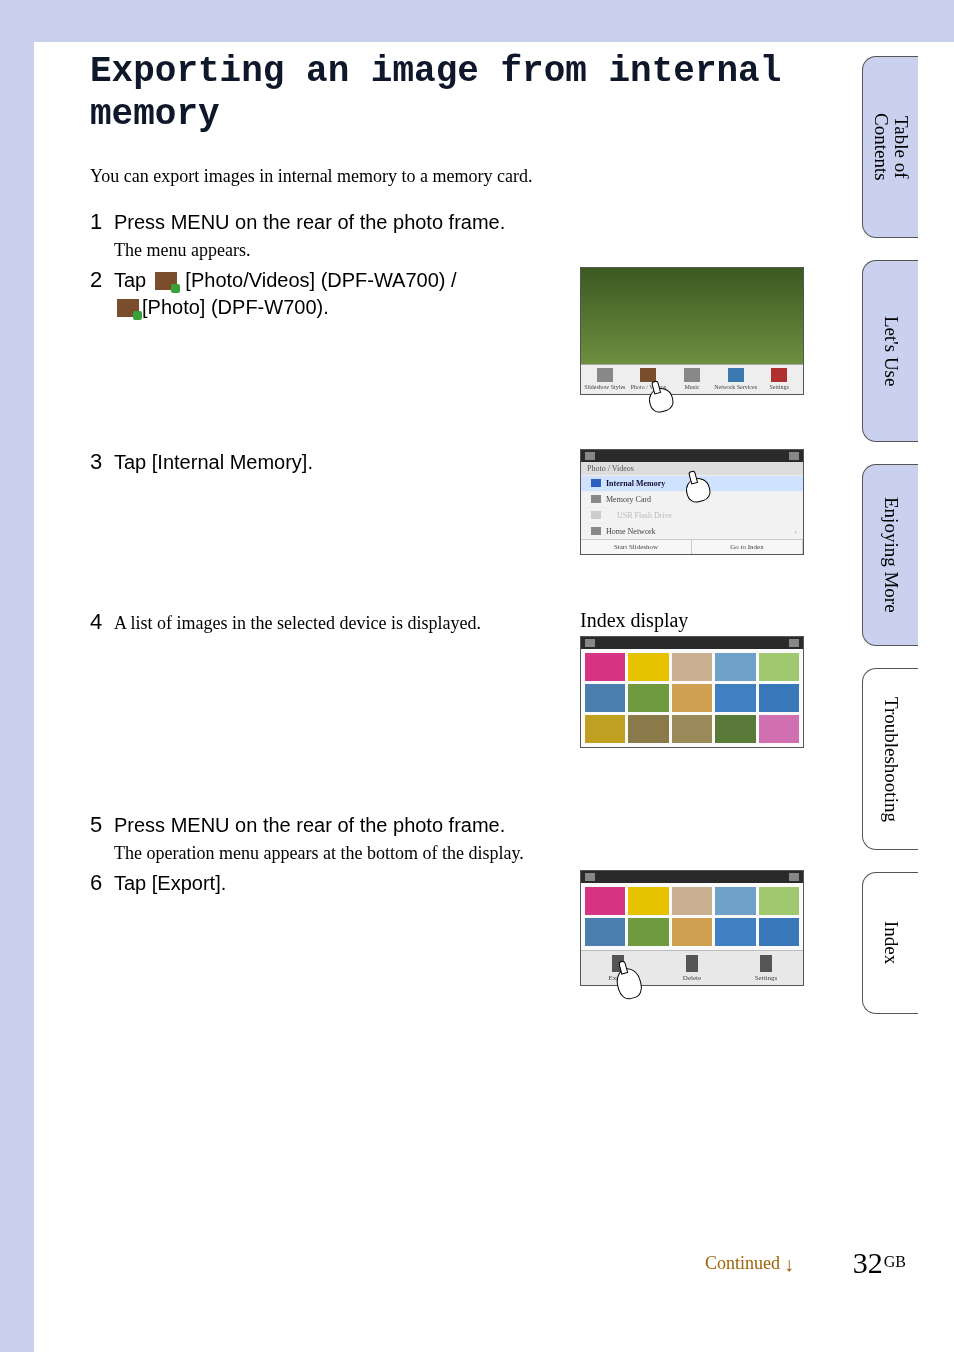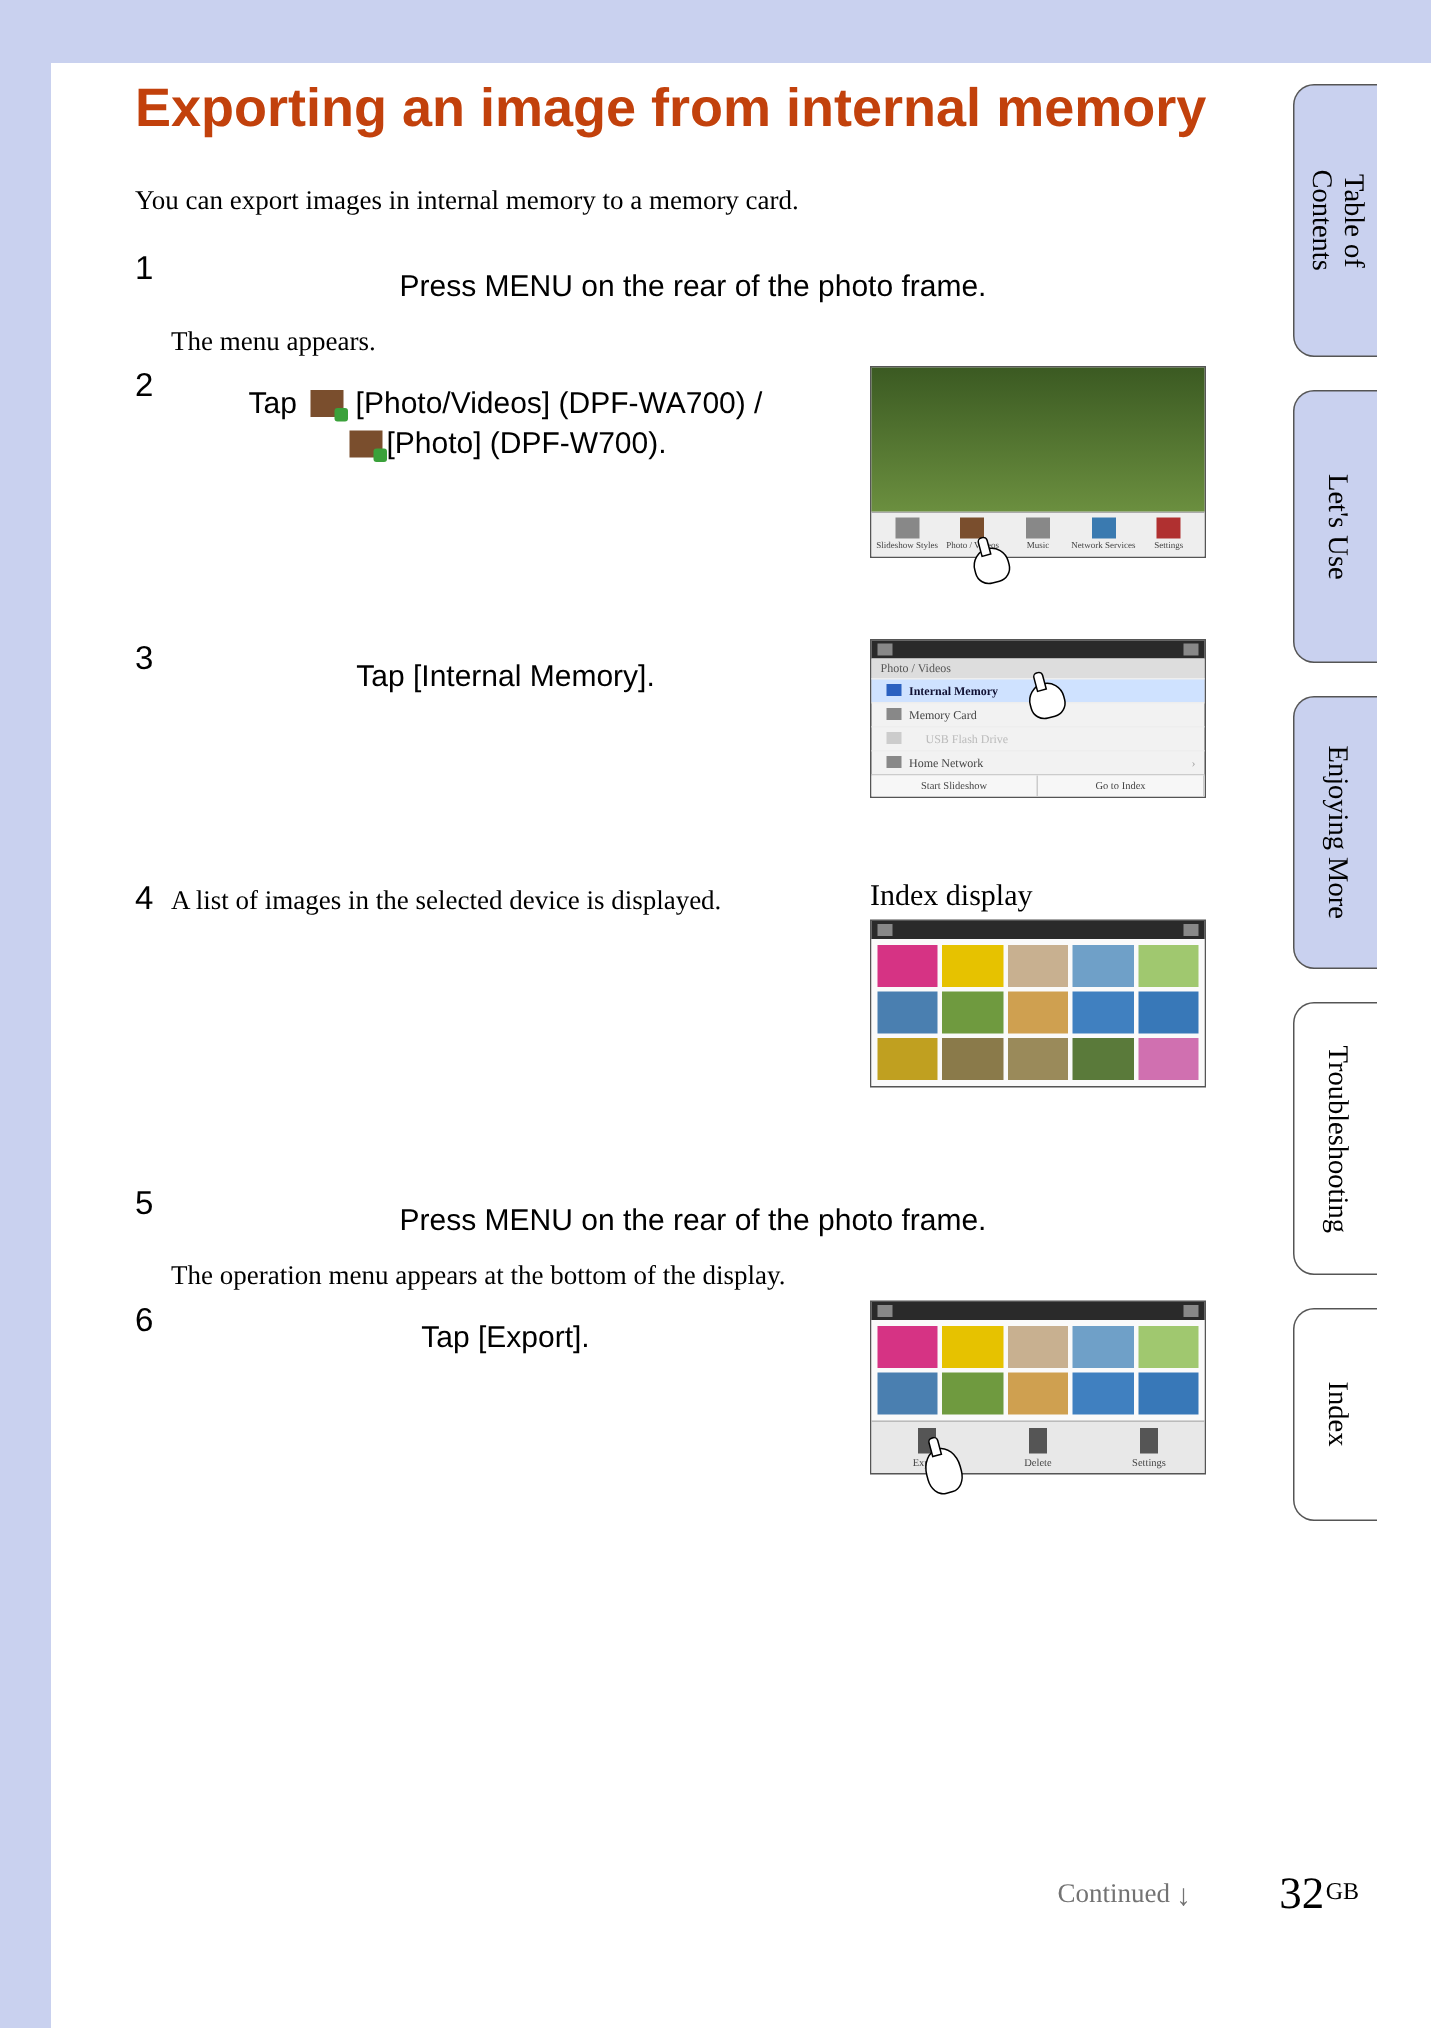--- a/index.html
+++ b/index.html
@@ -24,23 +24,23 @@
     width: 34px; height: 1352px;
     background: #c9d1ef;
   }
   .content {
     position: absolute;
     top: 50px;
     left: 90px;
     width: 720px;
   }
   h1.title {
-    font-family: Liberation Sans, sans-serif;
+    font-family: Liberation Mono, monospace;
     font-weight: 700;
-    color: #c2410c;
+    color: #0f172a;
     font-size: 36px;
     line-height: 1.2;
     margin: 0 0 30px 0;
   }
   .intro {
     font-size: 18px;
     margin: 0 0 22px 0;
   }
   .step {
     display: flex;
@@ -54,22 +54,21 @@
     flex: 0 0 24px;
     line-height: 1.2;
   }
   .step .body {
     flex: 1;
   }
   .step .instr {
     font-family: Arial, Helvetica, sans-serif;
     font-size: 20px;
     line-height: 1.35;
-    margin: 12px;
-    text-align: center;
+    margin: 0;
   }
   .step .sub {
     font-family: "Times New Roman", Times, serif;
     font-size: 18px;
     margin: 4px 0 0 0;
   }
   .inline-icon {
     display: inline-block;
     width: 22px; height: 18px;
     background: #7a4e2d;
@@ -238,21 +237,21 @@
   .tab.highlight { background: #c9d1ef; }
   .tab span {
     writing-mode: vertical-rl;
     white-space: pre;
   }
   
   .continued {
     position: absolute;
     right: 160px;
     bottom: 78px;
-    color: #737373;
+    color: #a16207;
     font-size: 18px;
     cursor: pointer;
   }
   .continued .arrow {
     display:inline-block; margin-left:4px;
     font-size: 20px; position: relative; top: 2px;
   }
   .pagenum {
     position: absolute;
     right: 48px;

